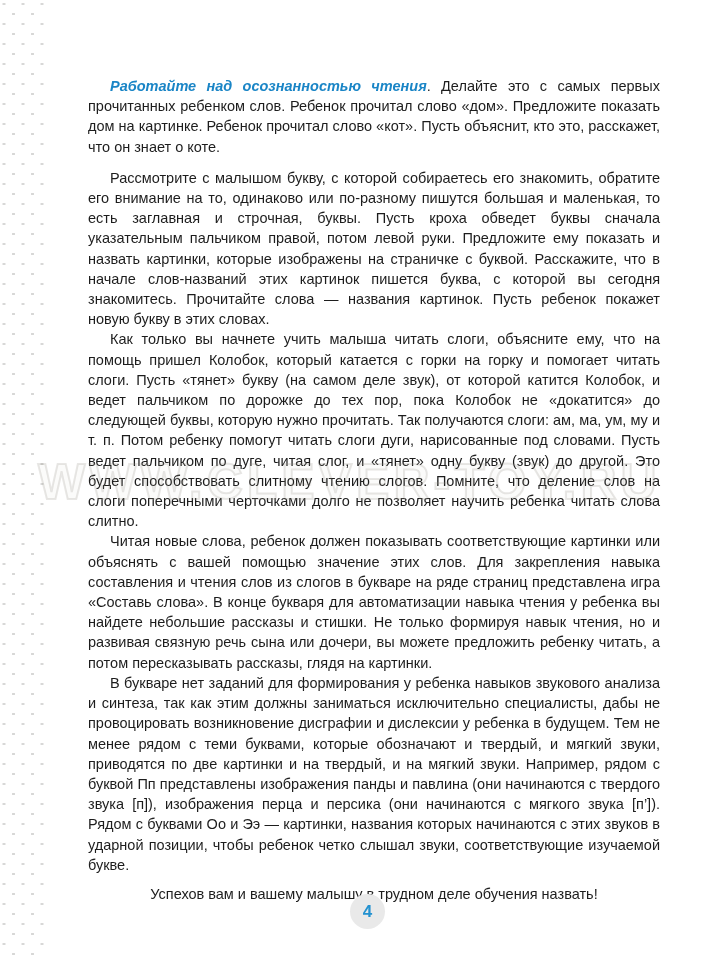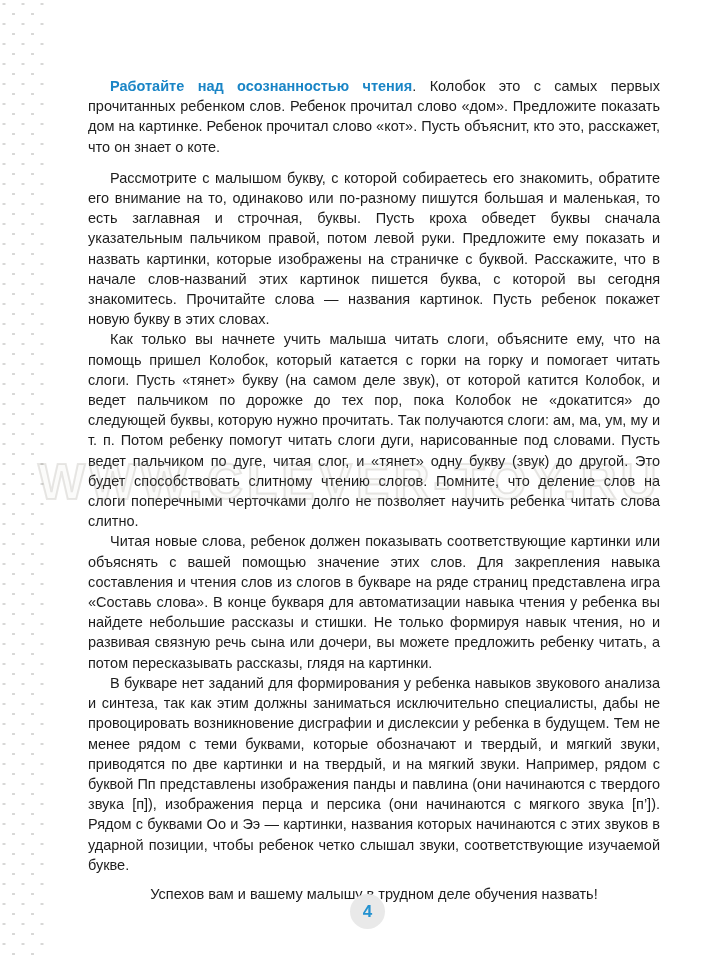--- a/index.html
+++ b/index.html
@@ -43,20 +43,21 @@
   .content p {
     margin: 0;
     text-indent: 22px;
   }
   .content p.intro {
     margin-bottom: 11px;
   }
   .lead-phrase {
     color: #1a85c6;
     font-weight: bold;
+    font-style: italic;
   }
   .closing-line {
     text-align: center;
     text-indent: 0 !important;
     margin-top: 9px !important;
   }
 
   
   .watermark {
     position: absolute;
@@ -94,21 +95,21 @@
   }
 </style>
 </head>
 <body>
 
 <div>
 
   <div class="dots-strip"></div>
 
   <div class="content">
-    <p class="intro"><span class="lead-phrase">Работайте над осознанностью чтения</span><span>. Колобок это с самых первых прочитанных ребенком слов. Ребенок прочитал слово «дом». Предложите показать дом на картинке. Ребенок прочитал слово «кот». Пусть объяснит, кто это, расскажет, что он знает о коте.</span></p>
+    <p class="intro"><span class="lead-phrase">Работайте над осознанностью чтения</span><span>. Делайте это с самых первых прочитанных ребенком слов. Ребенок прочитал слово «дом». Предложите показать дом на картинке. Ребенок прочитал слово «кот». Пусть объяснит, кто это, расскажет, что он знает о коте.</span></p>
 
 
     <p>Рассмотрите с малышом букву, с которой собираетесь его знакомить, обратите его внимание на то, одинаково или по-разному пишутся большая и маленькая, то есть заглавная и строчная, буквы. Пусть кроха обведет буквы сначала указательным пальчиком правой, потом левой руки. Предложите ему показать и назвать картинки, которые изображены на страничке с буквой. Расскажите, что в начале слов-названий этих картинок пишется буква, с которой вы сегодня знакомитесь. Прочитайте слова — названия картинок. Пусть ребенок покажет новую букву в этих словах.</p>
 
     <p>Как только вы начнете учить малыша читать слоги, объясните ему, что на помощь пришел Колобок, который катается с горки на горку и помогает читать слоги. Пусть «тянет» букву (на самом деле звук), от которой катится Колобок, и ведет пальчиком по дорожке до тех пор, пока Колобок не «докатится» до следующей буквы, которую нужно прочитать. Так получаются слоги: ам, ма, ум, му и т. п. Потом ребенку помогут читать слоги дуги, нарисованные под словами. Пусть ведет пальчиком по дуге, читая слог, и «тянет» одну букву (звук) до другой. Это будет способствовать слитному чтению слогов. Помните, что деление слов на слоги поперечными черточками долго не позволяет научить ребенка читать слова слитно.</p>
 
     <p>Читая новые слова, ребенок должен показывать соответствующие картинки или объяснять с вашей помощью значение этих слов. Для закрепления навыка составления и чтения слов из слогов в букваре на ряде страниц представлена игра «Составь слова». В конце букваря для автоматизации навыка чтения у ребенка вы найдете небольшие рассказы и стишки. Не только формируя навык чтения, но и развивая связную речь сына или дочери, вы можете предложить ребенку читать, а потом пересказывать рассказы, глядя на картинки.</p>
 
     <p>В букваре нет заданий для формирования у ребенка навыков звукового анализа и синтеза, так как этим должны заниматься исключительно специалисты, дабы не провоцировать возникновение дисграфии и дислексии у ребенка в будущем. Тем не менее рядом с теми буквами, которые обозначают и твердый, и мягкий звуки, приводятся по две картинки и на твердый, и на мягкий звуки. Например, рядом с буквой Пп представлены изображения панды и павлина (они начинаются с твердого звука [п]), изображения перца и персика (они начинаются с мягкого звука [п’]). Рядом с буквами Оо и Ээ — картинки, названия которых начинаются с этих звуков в ударной позиции, чтобы ребенок четко слышал звуки, соответствующие изучаемой букве.</p>
 

